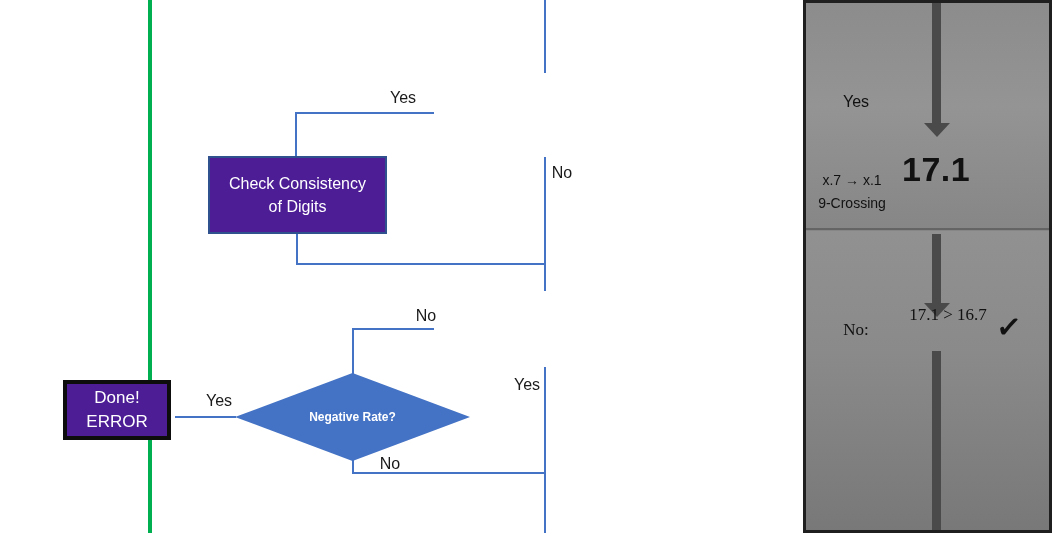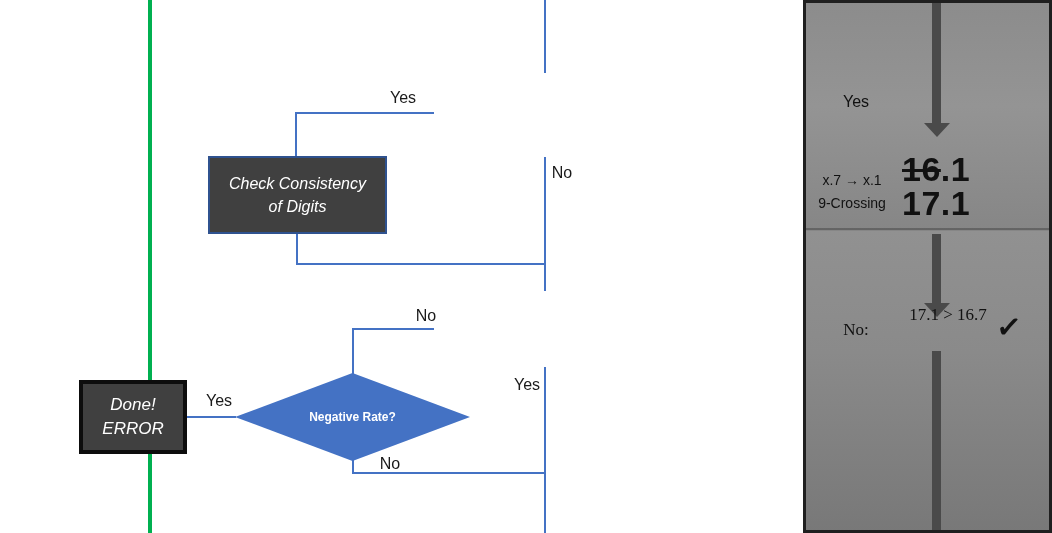--- a/index.html
+++ b/index.html
@@ -14,23 +14,23 @@
   
   .diamond{
     position:absolute;background:#4472C4;
     clip-path:polygon(50% 0,100% 50%,50% 100%,0 50%);
     display:flex;align-items:center;justify-content:center;
     color:#fff;text-align:center;
   }
   .diamond .dtxt{font-size:12px;font-weight:600;line-height:17px;}
   
   .proc{
-    position:absolute;background:#404040;border:2px solid #2F528F;
+    position:absolute;background:#4c1d95;border:2px solid #2F528F;
     color:#fff;display:flex;flex-direction:column;align-items:center;justify-content:center;
-    text-align:center;font-size:16px;line-height:23px;box-sizing:border-box;font-style:italic;
+    text-align:center;font-size:16px;line-height:23px;box-sizing:border-box;
   }
   .done{border:4px solid #0d0d0d;font-size:17px;line-height:24px;}
   
   .elabel{
     position:absolute;transform:translate(-50%,-50%);
     font-size:16px;color:#1a1a1a;white-space:nowrap;
   }
   
   .panel{
     position:absolute;left:803px;top:0;width:249px;height:533px;
@@ -78,21 +78,21 @@
   <div class="proc" style="left:208px;top:156px;width:179px;height:78px">
     <div>Check Consistency</div>
     <div>of Digits</div>
   </div>
 
 
   <div class="diamond" style="left:235px;top:373px;width:235px;height:88px">
     <div class="dtxt">Negative Rate?</div>
   </div>
 
-  <div class="proc done" style="left:79px;top:380px;width:108px;height:74px">
+  <div class="proc done" style="left:63px;top:380px;width:108px;height:60px">
     <div>Done!</div>
     <div>ERROR</div>
   </div>
 
   <div class="elabel" style="left:403px;top:98px">Yes</div>
   <div class="elabel" style="left:562px;top:173px">No</div>
   <div class="elabel" style="left:426px;top:316px">No</div>
   <div class="elabel" style="left:527px;top:385px">Yes</div>
   <div class="elabel" style="left:219px;top:401px">Yes</div>
   <div class="elabel" style="left:390px;top:464px">No</div>
@@ -111,21 +111,20 @@
     <div class="shaft" style="top:348px;height:182px"></div>
 
     <div class="ptext pcenter" style="left:50px;top:99px;font-size:16px">Yes</div>
 
     <div class="ptext case-block">
       <div>x.7 → x.1</div>
       <div>9-Crossing</div>
     </div>
 
     <div class="ptext bignum">
-      <div><span class="strike">16</span><span>.1</span></div>
       <div>17.1</div>
     </div>
 
     <div class="ptext pcenter result" style="left:50px;top:327px">No:</div>
     <div class="ptext pcenter result" style="left:142px;top:312px">17.1 &gt; 16.7</div>
     <div class="ptext checkmark" style="left:203px;top:324px">✓</div>
   </div>
 
 </div>
 

